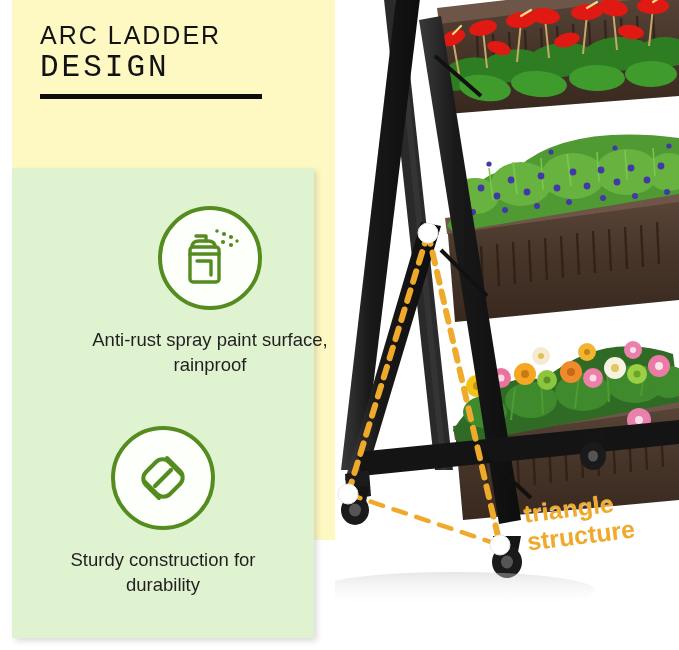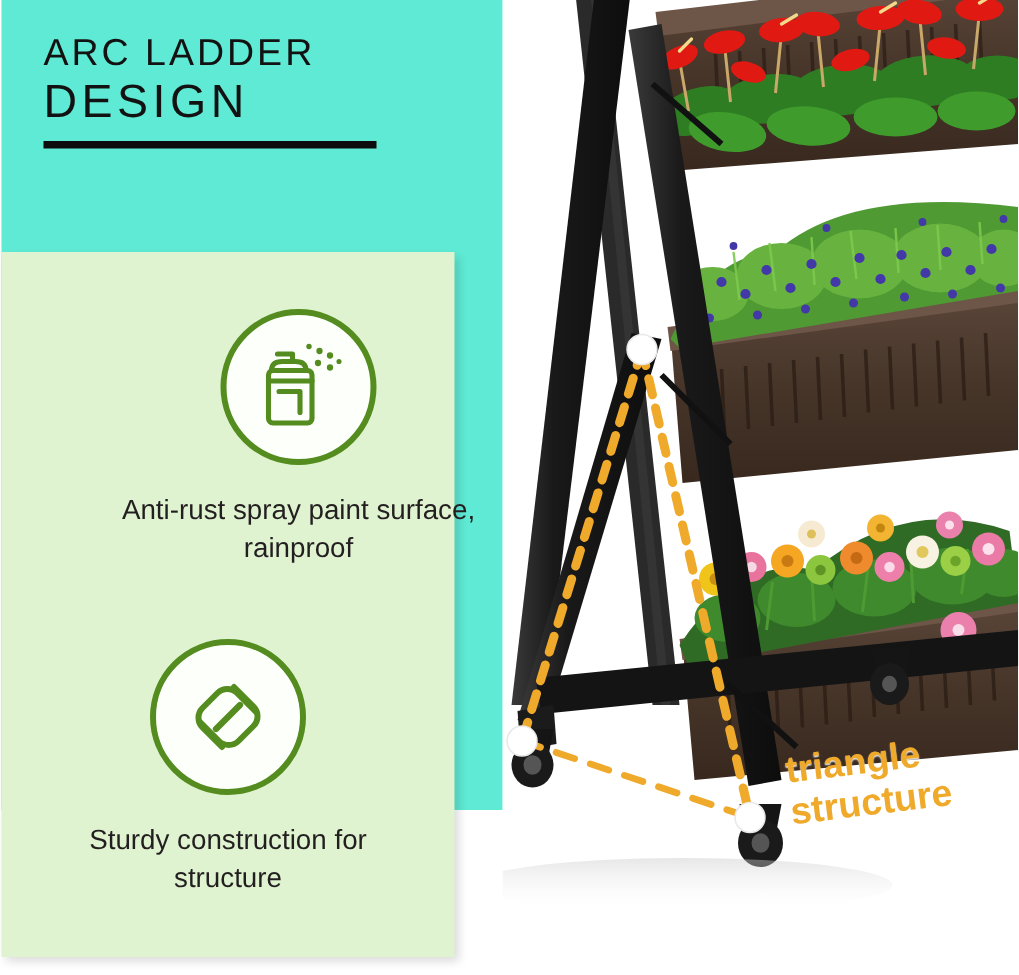--- a/index.html
+++ b/index.html
@@ -14,24 +14,24 @@
     position: relative;
     width: 679px;
     height: 650px;
     overflow: hidden;
     background: #ffffff;
   }
 
   
   #left-column {
     position: absolute;
-    left: 1px; top: 0;
+    left: 12px; top: 0;
     width: 335px;
     height: 540px;
-    background: #5eead4;
+    background: #fef9c3;
   }
 
   
   #brand-block {
     position: absolute;
     left: 28px;
     top: 22px;
     width: 250px;
   }
   #brand-line-1 {
@@ -44,21 +44,21 @@
     font-family: "Liberation Sans", sans-serif;
   }
   #brand-line-2 {
     font-size: 31px;
     letter-spacing: 3.0px;
     color: #121212;
     font-weight: 400;
     line-height: 1.18;
     white-space: nowrap;
     margin-top: 2px;
-    font-family: Liberation Sans, sans-serif;
+    font-family: Liberation Mono, monospace;
   }
   #brand-rule {
     margin-top: 7px;
     width: 222px;
     height: 5px;
     background: #0d0d0d;
   }
 
   
   #feature-panel {
@@ -189,21 +189,21 @@
             <svg width="62" height="62" viewBox="0 0 62 62" fill="none" stroke="#548c1f" stroke-width="4" stroke-linecap="round" stroke-linejoin="round">
 
               <path d="M34 11 l13 13 a9.2 9.2 0 0 1 0 13 l-10 10 a9.2 9.2 0 0 1 -13 0 l-13 -13" transform="translate(1,0)"></path>
 
               <path d="M28 51 l-13 -13 a9.2 9.2 0 0 1 0 -13 l10 -10 a9.2 9.2 0 0 1 13 0 l13 13" transform="translate(-1,0)"></path>
 
               <path d="M23 39 l16 -16" stroke-width="4.2"></path>
             </svg>
           </span>
         </div>
-        <div class="feature-caption">Sturdy construction for structure</div>
+        <div class="feature-caption">Sturdy construction for durability</div>
       </div>
 
     </div>
   </div>
 
   <div id="photo-panel">
     <svg id="photo-svg" viewBox="0 0 344 650" xmlns="http://www.w3.org/2000/svg">
       <defs>
         <linearGradient id="brownGrad" x1="0" y1="0" x2="0" y2="1">
           <stop offset="0" stop-color="#5b473a"></stop>

